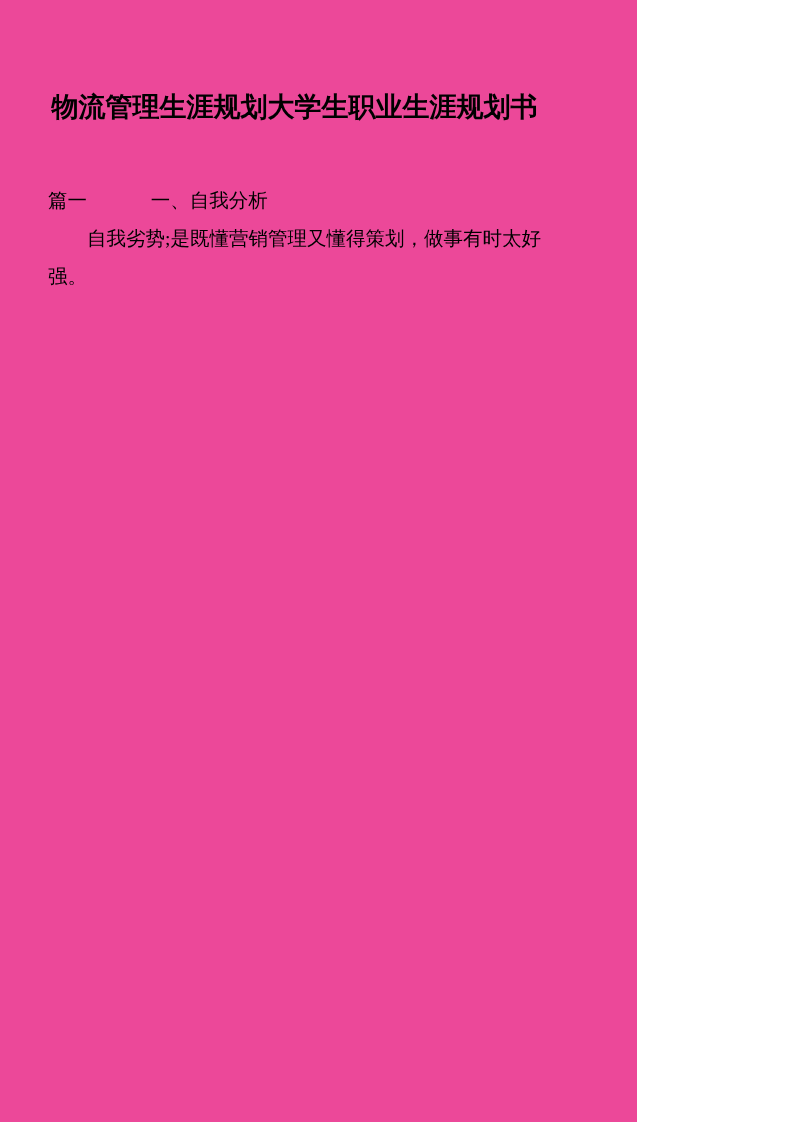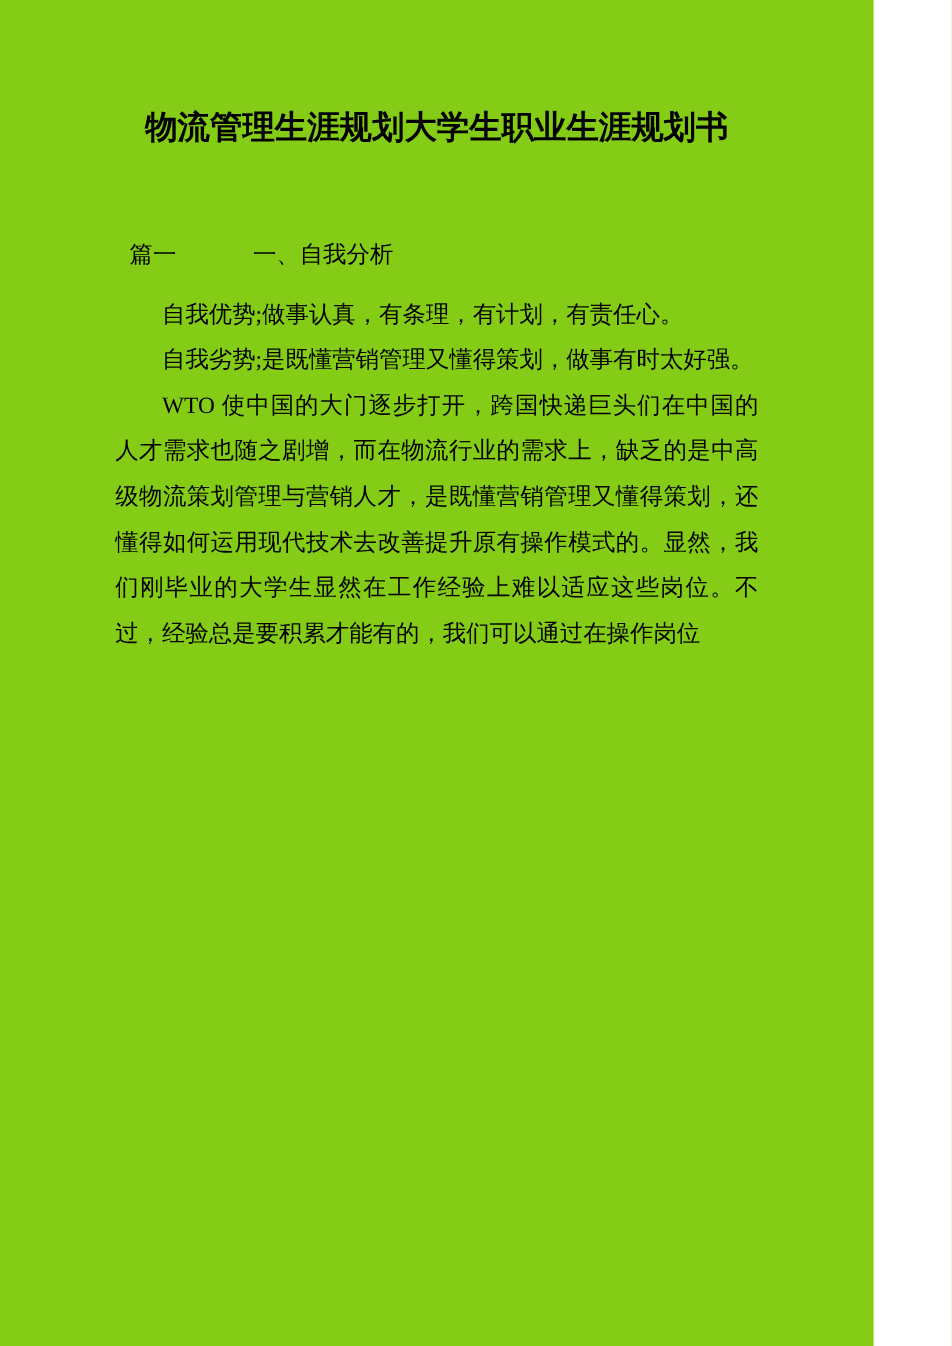--- a/index.html
+++ b/index.html
@@ -9,24 +9,24 @@
   }
   body {
     width: 793px;
     height: 1122px;
     font-family: "Liberation Serif", "DejaVu Serif", serif;
     color: #000000;
     overflow: hidden;
   }
   .page {
     box-sizing: border-box;
-    width: 728px;
+    width: 637px;
     height: 1122px;
-    padding: 86px 96px 60px 96px;
-    background: #84cc16;
+    padding: 86px 96px 60px 48px;
+    background: #ec4899;
   }
   .doc-title {
     font-family: "DejaVu Sans", "Liberation Sans", sans-serif;
     font-weight: bold;
     font-size: 27px;
     line-height: 42px;
     text-align: center;
     margin: 0 0 20px 0;
     letter-spacing: 0px;
   }
@@ -38,21 +38,21 @@
     text-justify: inter-ideograph;
     text-indent: 2em;
   }
   .spacer-lg {
     height: 34px;
   }
   .heading-row {
     display: block;
     font-size: 19.5px;
     line-height: 38px;
-    margin: 12px;
+    margin: 0;
   }
   .heading-row .label {
     display: inline-block;
   }
   .heading-row .gap {
     display: inline-block;
     width: 54px;
   }
 </style>
 </head>
@@ -65,20 +65,18 @@
 
   <div class="spacer-lg"></div>
 
   <div class="heading-row">
     <span class="label">篇一</span>
     <span class="gap"></span>
     <span class="label">一、自我分析</span>
   </div>
 
 
-  <p class="para">自我优势;做事认真，有条理，有计划，有责任心。</p>
 
   <p class="para">自我劣势;是既懂营销管理又懂得策划，做事有时太好强。</p>
 
 
-  <p class="para">WTO 使中国的大门逐步打开，跨国快递巨头们在中国的人才需求也随之剧增，而在物流行业的需求上，缺乏的是中高级物流策划管理与营销人才，是既懂营销管理又懂得策划，还懂得如何运用现代技术去改善提升原有操作模式的。显然，我们刚毕业的大学生显然在工作经验上难以适应这些岗位。不过，经验总是要积累才能有的，我们可以通过在操作岗位</p>
 
 </div>
 
 </body></html>

